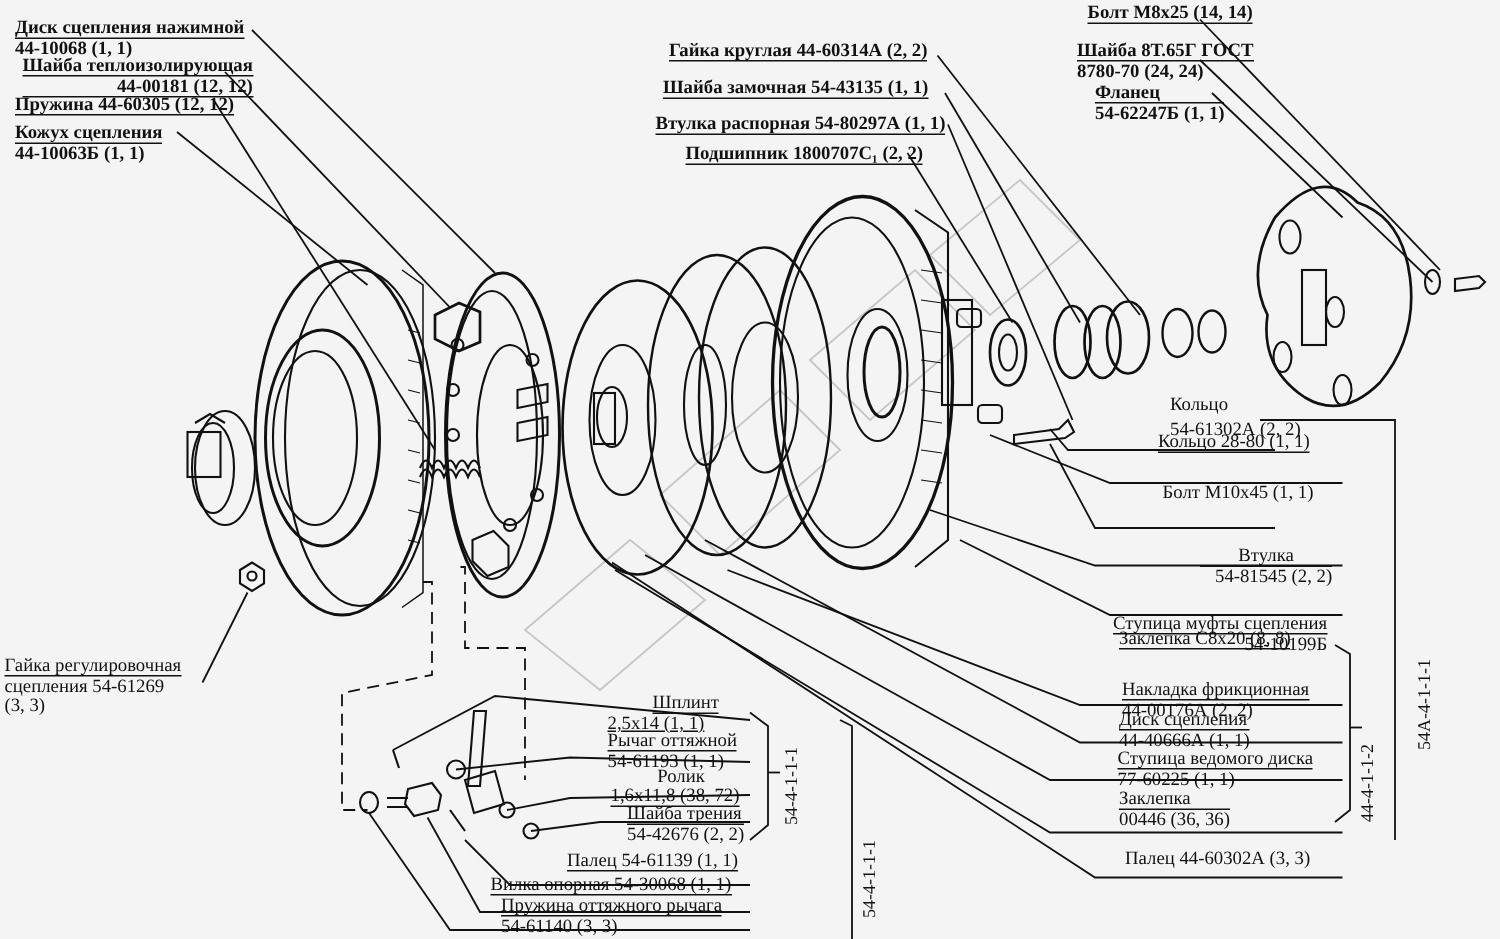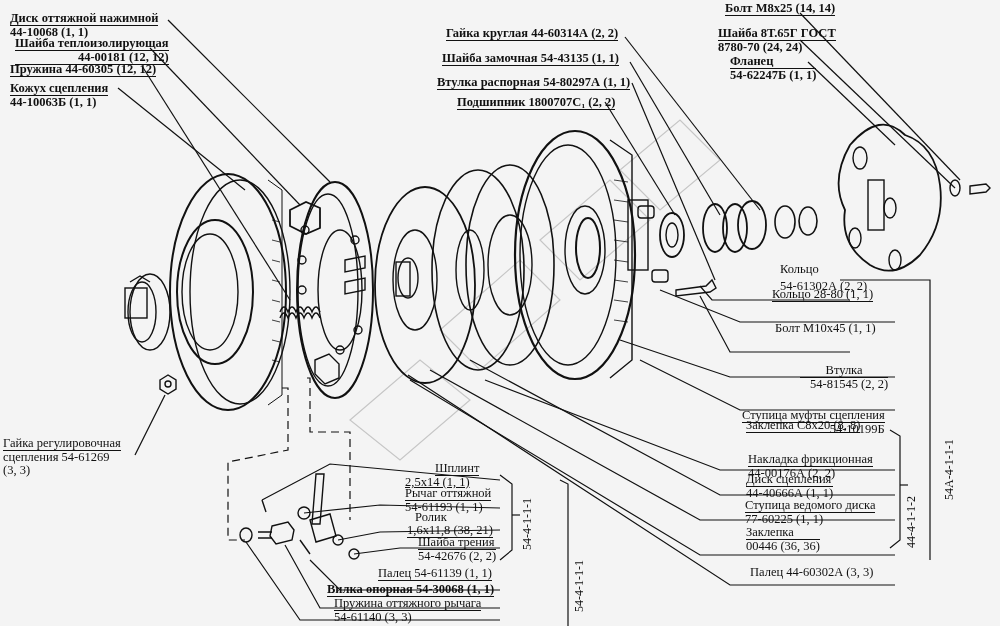--- a/index.html
+++ b/index.html
@@ -176,21 +176,21 @@
       <path d="M500,475 L512,484 L512,550 L500,560"></path>
       <path d="M512,515 L520,515"></path>
       <path d="M560,480 L568,484 L568,626"></path>
       <path d="M890,430 L900,436 L900,540 L890,548"></path>
       <path d="M900,485 L908,485"></path>
     </g>
   </g>
 </svg>
 
 <div class="lbl b" style="left:10px;top:12px;">
-  <span class="ul">Диск оттяжной нажимной</span>
+  <span class="ul">Диск сцепления нажимной</span>
   <span>44-10068 (1, 1)</span>
 </div>
 <div class="lbl b" style="left:15px;top:37px;text-align:right;">
   <span class="ul">Шайба теплоизолирующая</span>
   <span class="ul">44-00181 (12, 12)</span>
 </div>
 <div class="lbl b" style="left:10px;top:63px;">
   <span class="ul">Пружина 44-60305 (12, 12)</span>
 </div>
 <div class="lbl b" style="left:10px;top:82px;">
@@ -273,32 +273,32 @@
 </div>
 
 <div class="lbl" style="left:435px;top:462px;">
   <span class="ul">Шплинт</span>
   <span style="margin-left:-30px;text-decoration:underline;">2,5х14 (1, 1)</span>
 </div>
 <div class="lbl" style="left:405px;top:487px;">
   <span class="ul">Рычаг оттяжной</span>
   <span>54-61193 (1, 1)</span>
 </div>
-<div class="lbl" style="left:415px;top:511px;">
+<div class="lbl" style="left:415px;top:511px;text-align:center;">
   <span>Ролик</span>
-  <span style="margin-left:-8px;" class="ul">1,6х11,8 (38, 21)</span>
+  <span style="margin-left:-8px;" class="ul">1,6х11,8 (38, 72)</span>
 </div>
 <div class="lbl" style="left:418px;top:536px;">
   <span class="ul">Шайба трения</span>
   <span>54-42676 (2, 2)</span>
 </div>
 <div class="lbl" style="left:378px;top:567px;">
   <span class="ul">Палец 54-61139 (1, 1)</span>
 </div>
-<div class="lbl" style="left:327px;top:583px;font-weight:bold;">
+<div class="lbl" style="left:327px;top:583px;">
   <span class="ul">Вилка опорная 54-30068 (1, 1)</span>
 </div>
 <div class="lbl" style="left:334px;top:597px;">
   <span class="ul">Пружина оттяжного рычага</span>
   <span>54-61140 (3, 3)</span>
 </div>
 
 <div class="vt" style="left:942px;top:500px;">54А-4-1-1-1</div>
 <div class="vt" style="left:904px;top:548px;">44-4-1-1-2</div>
 <div class="vt" style="left:520px;top:550px;">54-4-1-1-1</div>

